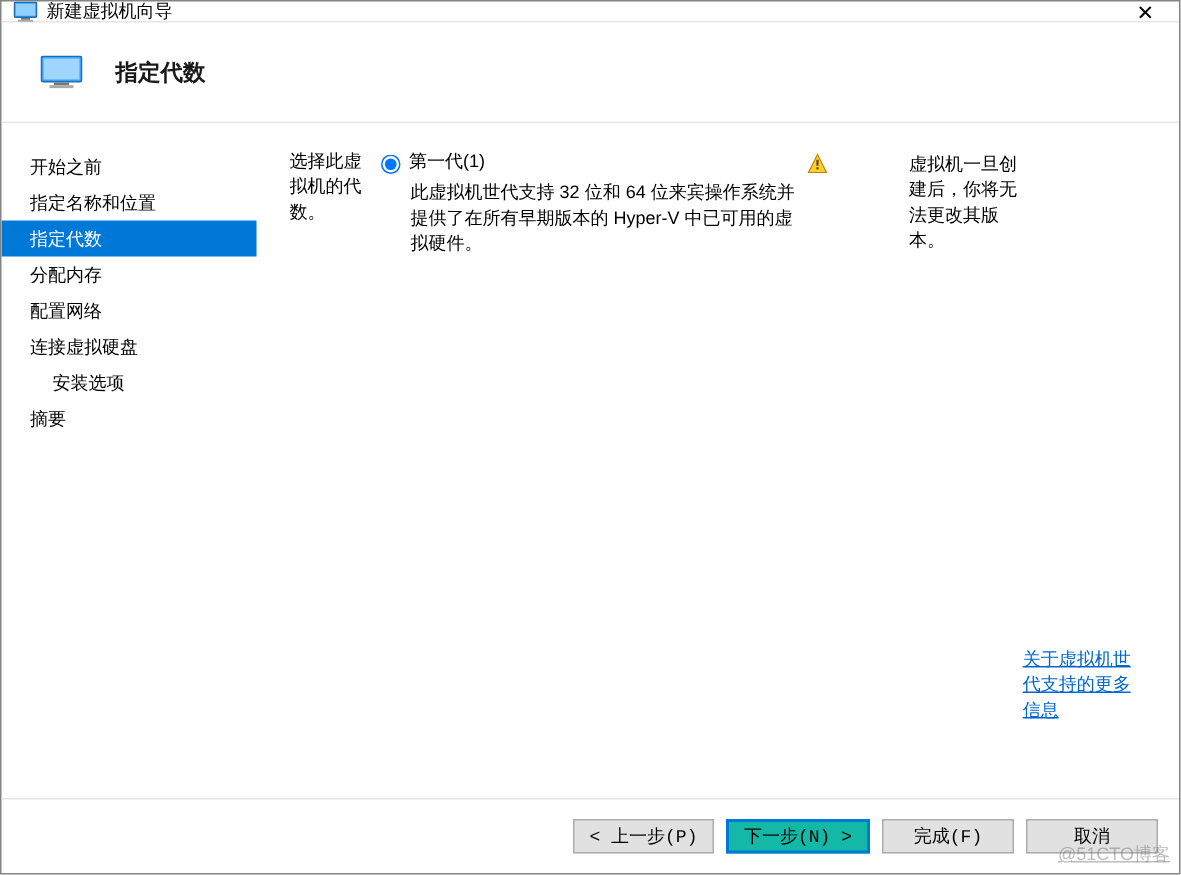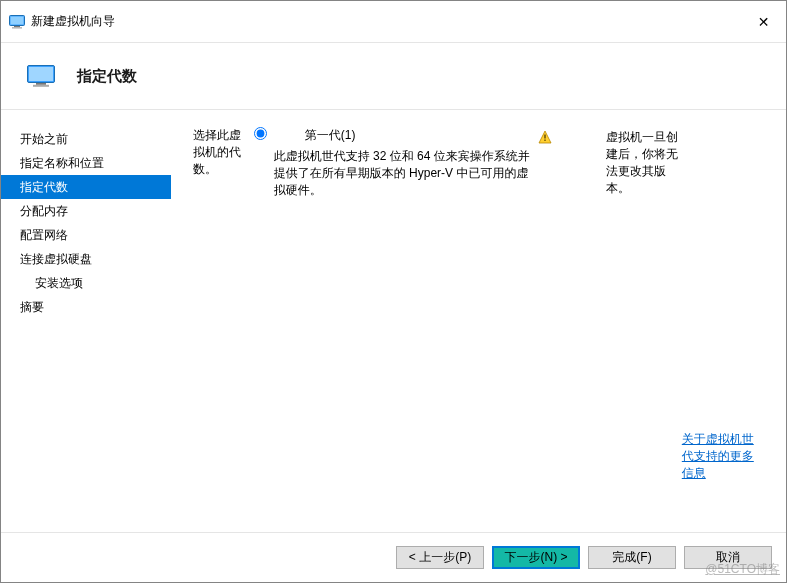--- a/index.html
+++ b/index.html
@@ -13,21 +13,21 @@
   .window {
     width: 787px;
     height: 583px;
     border: 1px solid #848484;
     display: flex;
     flex-direction: column;
     position: relative;
     background: #fff;
   }
   .titlebar {
-    height: 42px;
+    height: 14px;
     display: flex;
     align-items: center;
     padding: 0 0 0 8px;
     border-bottom: 1px solid #e5e5e5;
   }
   .titlebar .appicon {
     width: 16px; height: 14px;
     margin-right: 6px;
   }
   .titlebar .title { flex: 1; font-size: 12px; }
@@ -77,21 +77,21 @@
     flex: 1;
     padding: 17px 22px 10px 22px;
     display: flex;
     flex-direction: row;
     position: relative;
   }
   .instr { margin-bottom: 12px; }
   .opt {
     margin-bottom: 4px;
   }
-  .opt-row { display: flex; align-items: flex-start; gap: 32px; }
+  .opt-row { display: flex; align-items: flex-end; }
   .opt-row input { margin: 0 6px 0 2px; }
   .opt-desc {
     margin: 4px 0 10px 22px;
     line-height: 17px;
   }
   .warn-row {
     display: flex;
     align-items: flex-start;
     margin-top: 2px;
     gap: 46px;
@@ -113,21 +113,21 @@
     border-top: 1px solid #e5e5e5;
     display: flex;
     align-items: center;
     justify-content: flex-end;
     padding-right: 14px;
     gap: 8px;
   }
   .footer button {
     height: 23px;
     min-width: 88px;
-    font-family: Liberation Sans, sans-serif;
+    font-family: Liberation Mono, monospace;
     font-size: 12px;
     background: #e1e1e1;
     border: 1px solid #adadad;
     padding: 0 10px;
     cursor: default;
   }
   .footer button.primary {
     border: 2px solid #0078d7;
     background: #14b8a6;
   }

